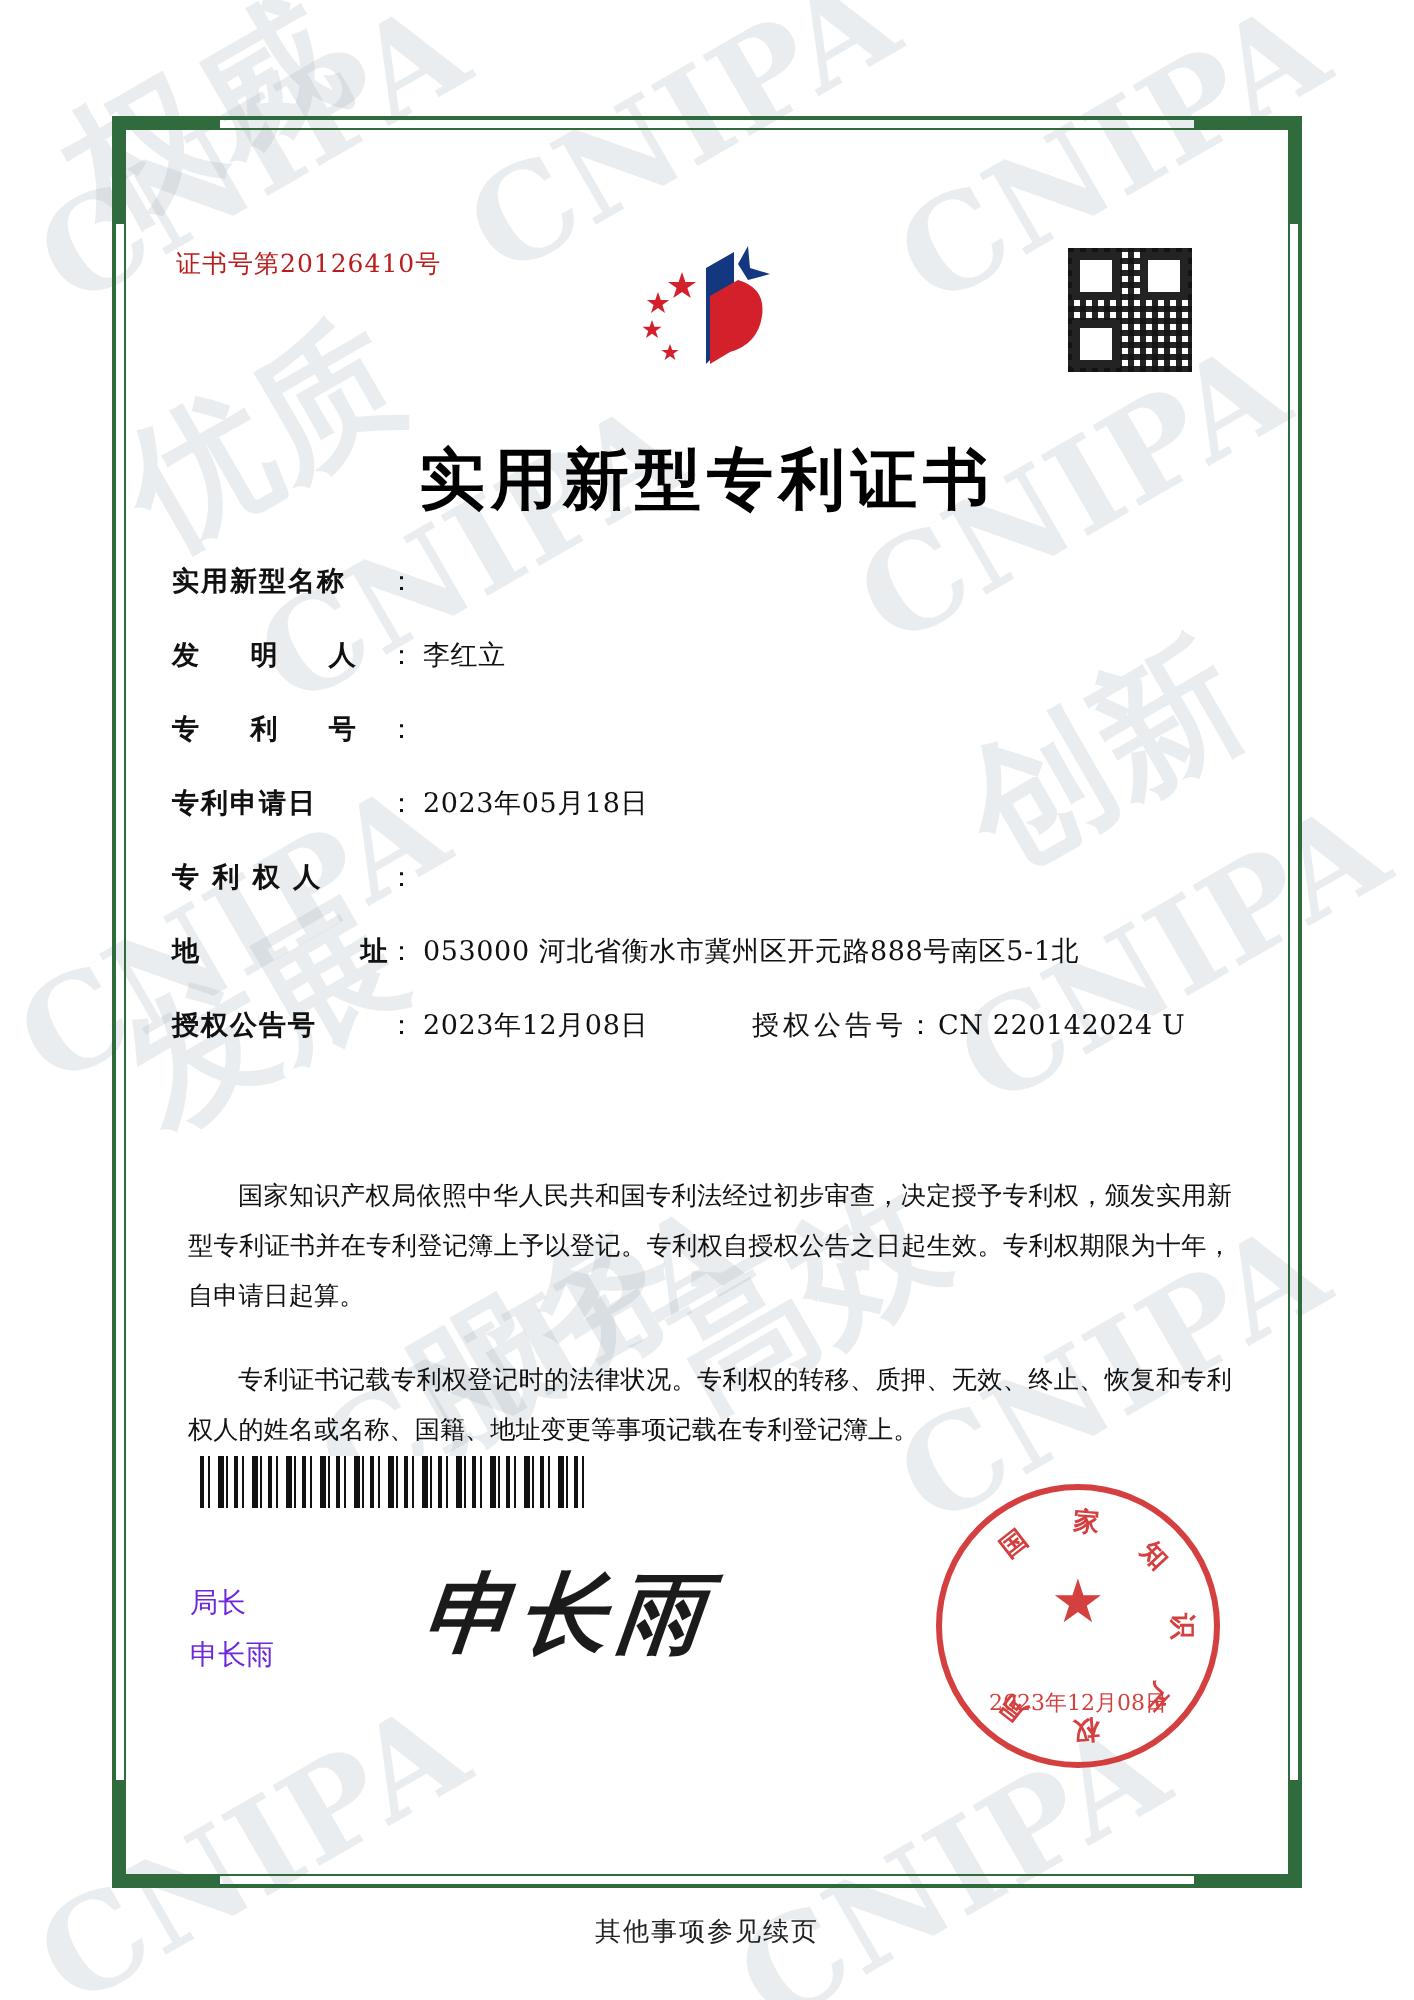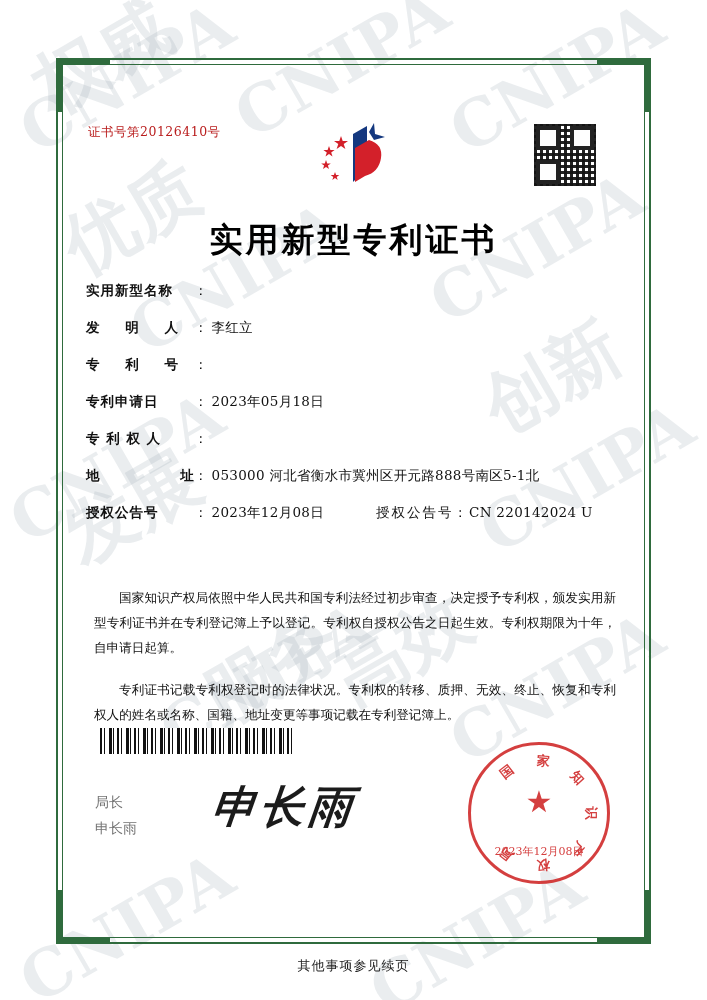--- a/index.html
+++ b/index.html
@@ -207,21 +207,21 @@
   }
 
   
   #signature-block {
     position: absolute;
     left: 95px;
     top: 790px;
     font-family: "DejaVu Serif", "Liberation Serif", serif;
     font-size: 14px;
     line-height: 1.85;
-    color: #737373;
+    color: #6d28d9;
   }
   #handwritten {
     position: absolute;
     left: 212px;
     top: 778px;
     font-family: "DejaVu Serif", "Liberation Serif", serif;
     font-size: 44px;
     font-weight: bold;
     font-style: italic;
     letter-spacing: 4px;

